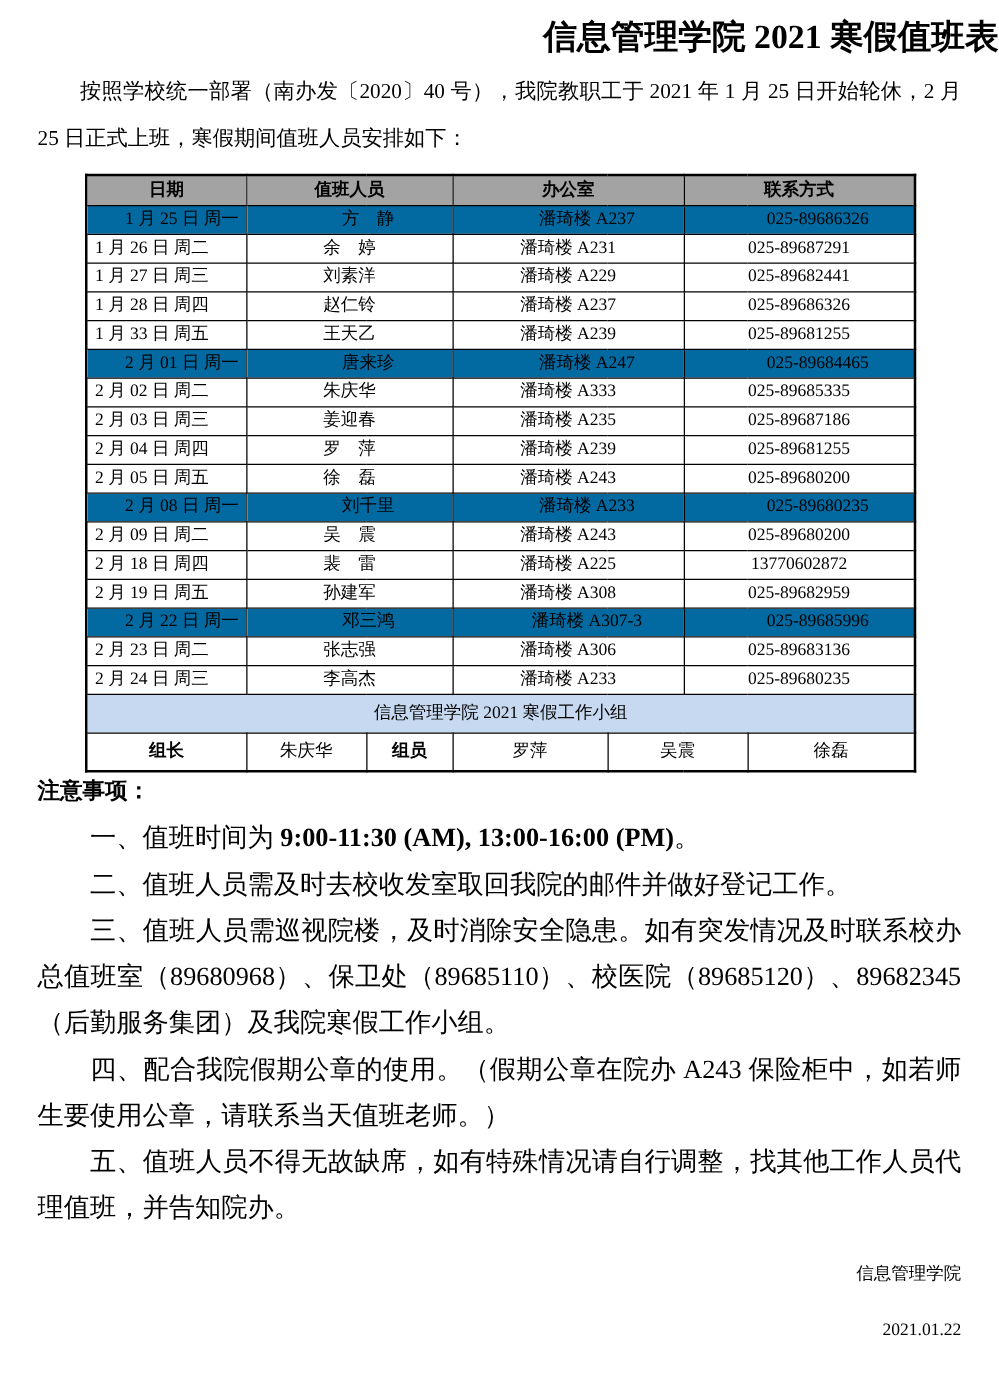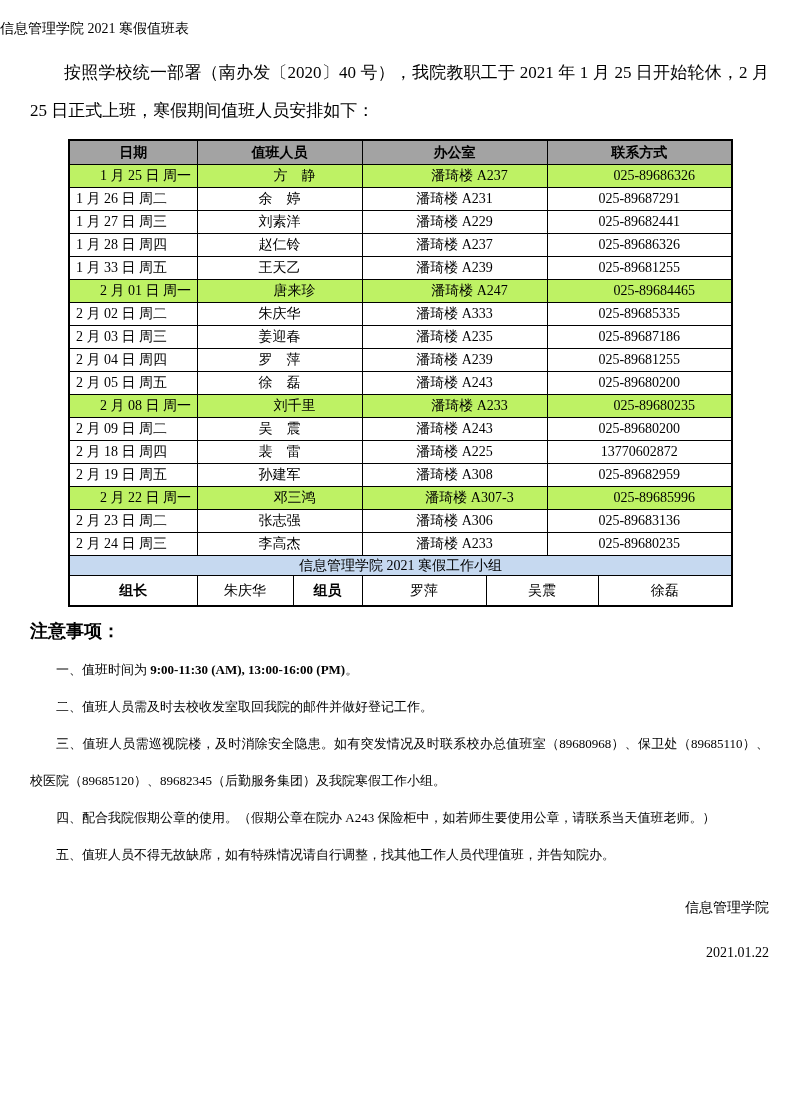--- a/index.html
+++ b/index.html
@@ -7,23 +7,23 @@
   body {
     width: 799px; height: 1120px;
     font-family: "Liberation Serif", "DejaVu Serif", serif;
     color: #000000;
     position: relative;
     overflow: hidden;
   }
   .page { width: 799px; height: 1120px; padding-top: 14px; }
 
   .doc-title {
-    text-align: left;
-    font-size: 14px;
-    font-weight: normal;
+    text-align: right;
+    font-size: 27px;
+    font-weight: bold;
     line-height: 30px;
   }
 
   .intro {
     margin: 10px 30px 0 30px;
     font-size: 17px;
     line-height: 38px;
     text-align: justify;
     text-indent: 2em;
   }
@@ -45,34 +45,34 @@
     line-height: 15px;
     overflow: hidden;
     white-space: nowrap;
   }
   table.duty tr.thead th {
     background: #a3a3a3;
     font-weight: bold;
     height: 24px;
   }
   table.duty td.date-cell { text-align: left; padding-left: 6px; }
-  table.duty tr.hl td { background: #bef264; padding-left: 30px; }
-  table.duty tr.group-title-row td { background: #c6d9f0; height: 20px; }
+  table.duty tr.hl td { background: #0369a1; padding-left: 30px; }
+  table.duty tr.group-title-row td { background: #c6d9f0; height: 31px; }
   table.duty tr.group-row td { height: 31px; }
   table.duty td.lbl { font-weight: bold; }
 
-  .notes { margin: 11px 30px 0 30px; }
+  .notes { margin: 1px 30px 0 30px; }
   .notes-title {
     font-size: 18px;
     font-weight: bold;
     line-height: 26px;
     margin-bottom: 7px;
   }
   .note {
-    font-size: 13px;
+    font-size: 21px;
     line-height: 37px;
     text-align: justify;
     text-indent: 2em;
   }
   .note .bold-seg { font-weight: bold; }
 
   .sign-block {
     margin: 12px 30px 0 30px;
     text-align: right;
     font-size: 14px;

